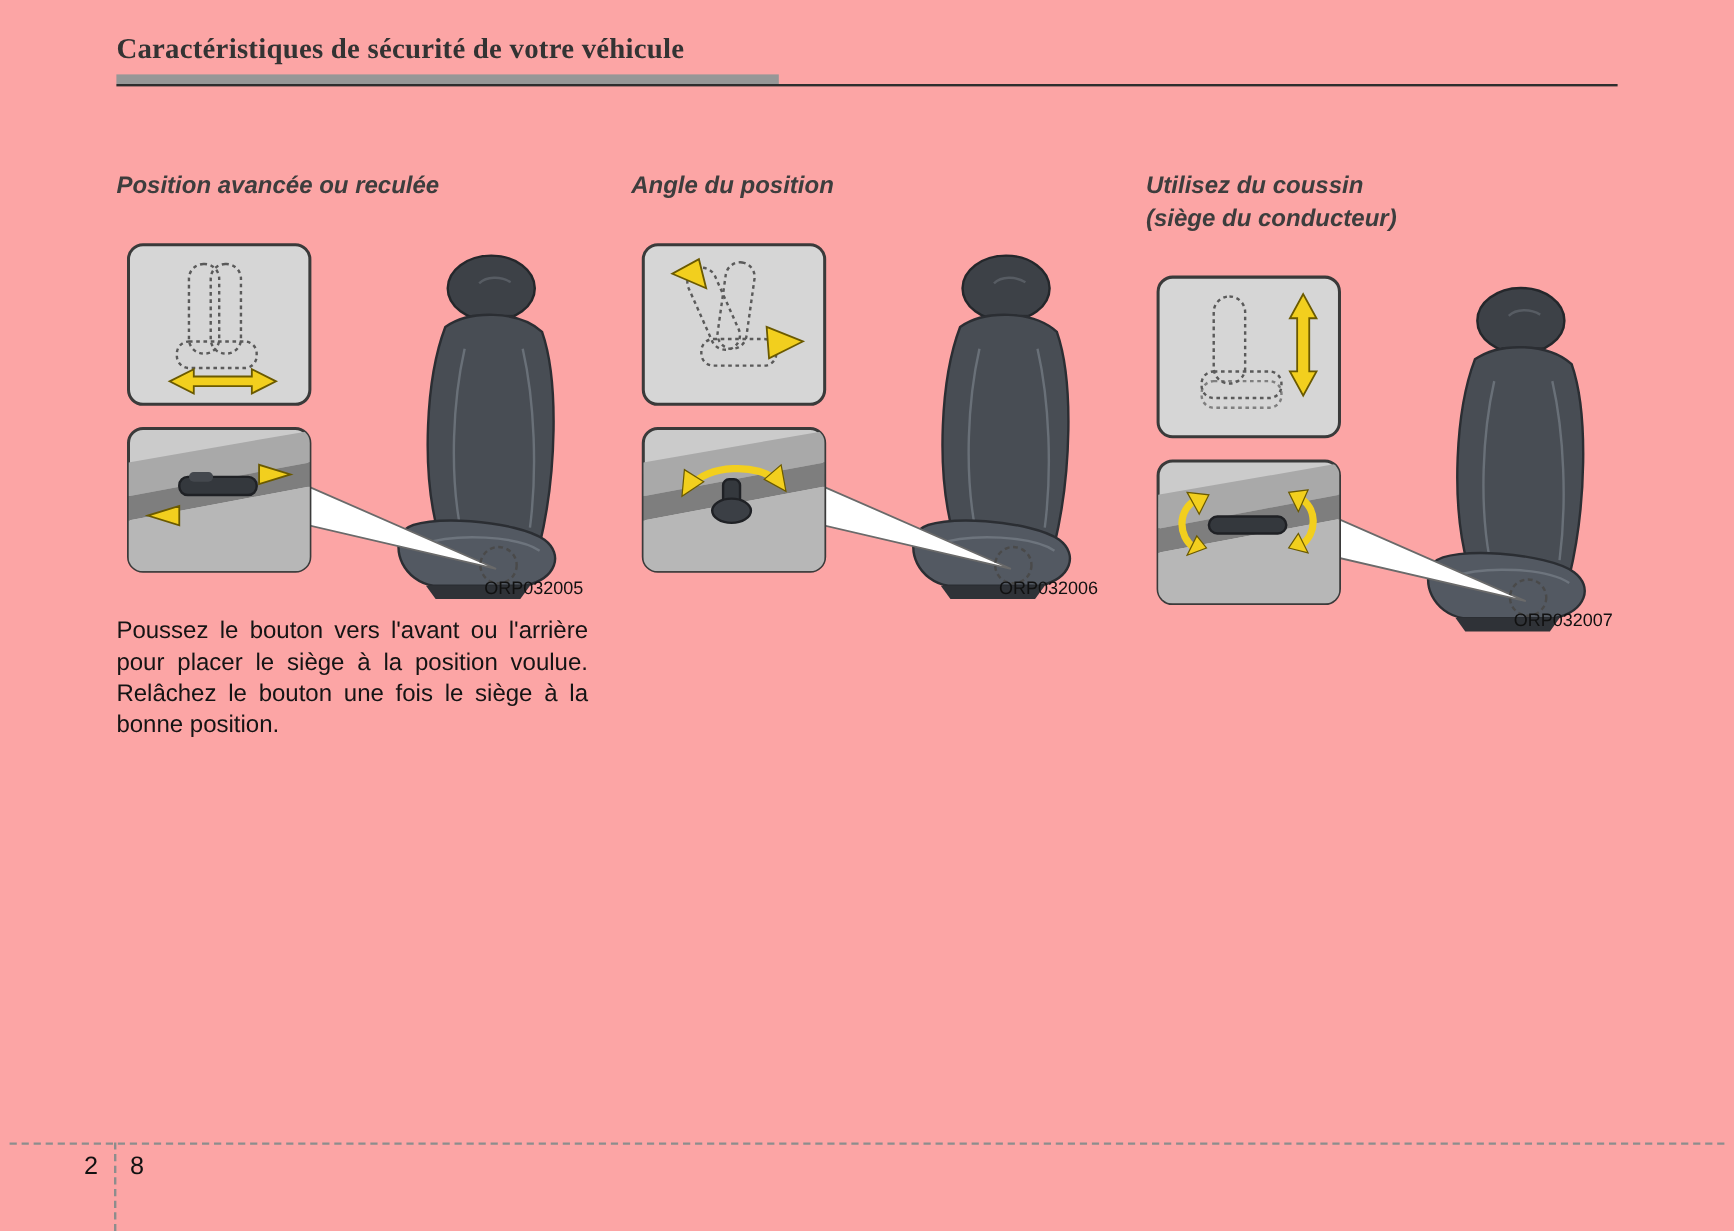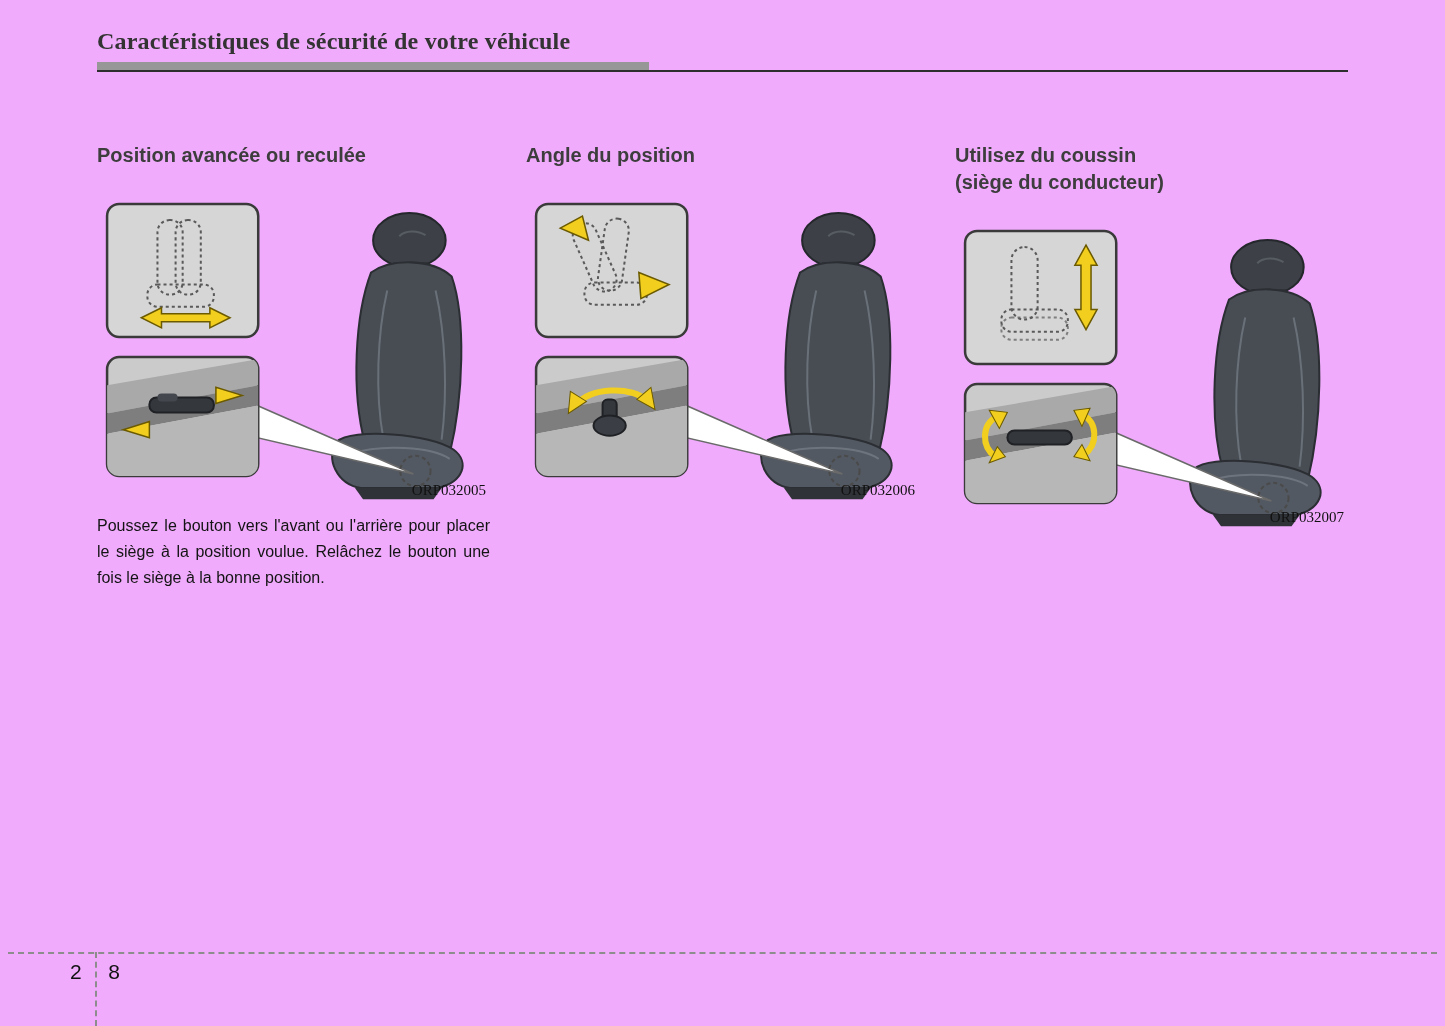--- a/index.html
+++ b/index.html
@@ -1,44 +1,44 @@
 <!DOCTYPE html>
 <html><head>
 <meta charset="utf-8">
 <style>
   html,body { margin:0; padding:0; background:#ffffff; }
   .page {
     position:relative; width:1445px; height:1026px; overflow:hidden;
-    background:#f0abfc; font-family:"Liberation Sans", sans-serif; color:#111;
+    background:#fca5a5; font-family:"Liberation Sans", sans-serif; color:#111;
   }
 
   
   .header { position:absolute; left:97px; top:28px; width:1251px; }
   .title {
     margin:0; font-family:"Liberation Serif", serif; font-weight:bold;
     font-size:24px; color:#333; letter-spacing:0.2px;
   }
   .rule { position:relative; margin-top:7px; height:10px; }
   .rule .thick { position:absolute; left:0; top:0; width:552px; height:8px; background:#979797; }
   .rule .thin  { position:absolute; left:0; top:8px; width:100%; border-top:2px solid #2e2e2e; }
 
   
   .columns { position:absolute; left:97px; top:142px; width:1251px; display:flex; gap:36px; }
   .col { flex:1; min-width:0; }
   .col-heading, .col-subheading {
-    margin:0; font-size:20px; line-height:27px; font-weight:bold; color:#3d3d3d;
+    margin:0; font-size:20px; line-height:27px; font-weight:bold; font-style:italic; color:#3d3d3d;
   }
   figure.illustration { position:relative; margin:18px 0 0 0; width:100%; height:314px; }
   figure.illustration svg { display:block; width:100%; height:100%; }
   .img-code {
     position:absolute; right:4px; bottom:2px;
-    font-family:Liberation Serif, serif; font-size:15px; color:#111;text-align:right;
+    font-family:Liberation Sans, sans-serif; font-size:15px; color:#111;text-align:right;
   }
   .body-text {
-    margin:12px 0 0 0; font-size:16px; line-height:26px; text-align:justify;
+    margin:12px 0 0 0; font-size:20px; line-height:26px; text-align:justify;
     color:#141414;
   }
 
   
   .hdash { position:absolute; left:8px; right:8px; top:952px; border-top:2px dashed #8d8d8d; }
   .vdash { position:absolute; left:95px; top:952px; height:74px; border-left:2px dashed #8d8d8d; }
   .pageno {
     position:absolute; left:70px; top:960px; width:50px;
     display:flex; justify-content:space-between;
     font-size:21px; color:#111;

